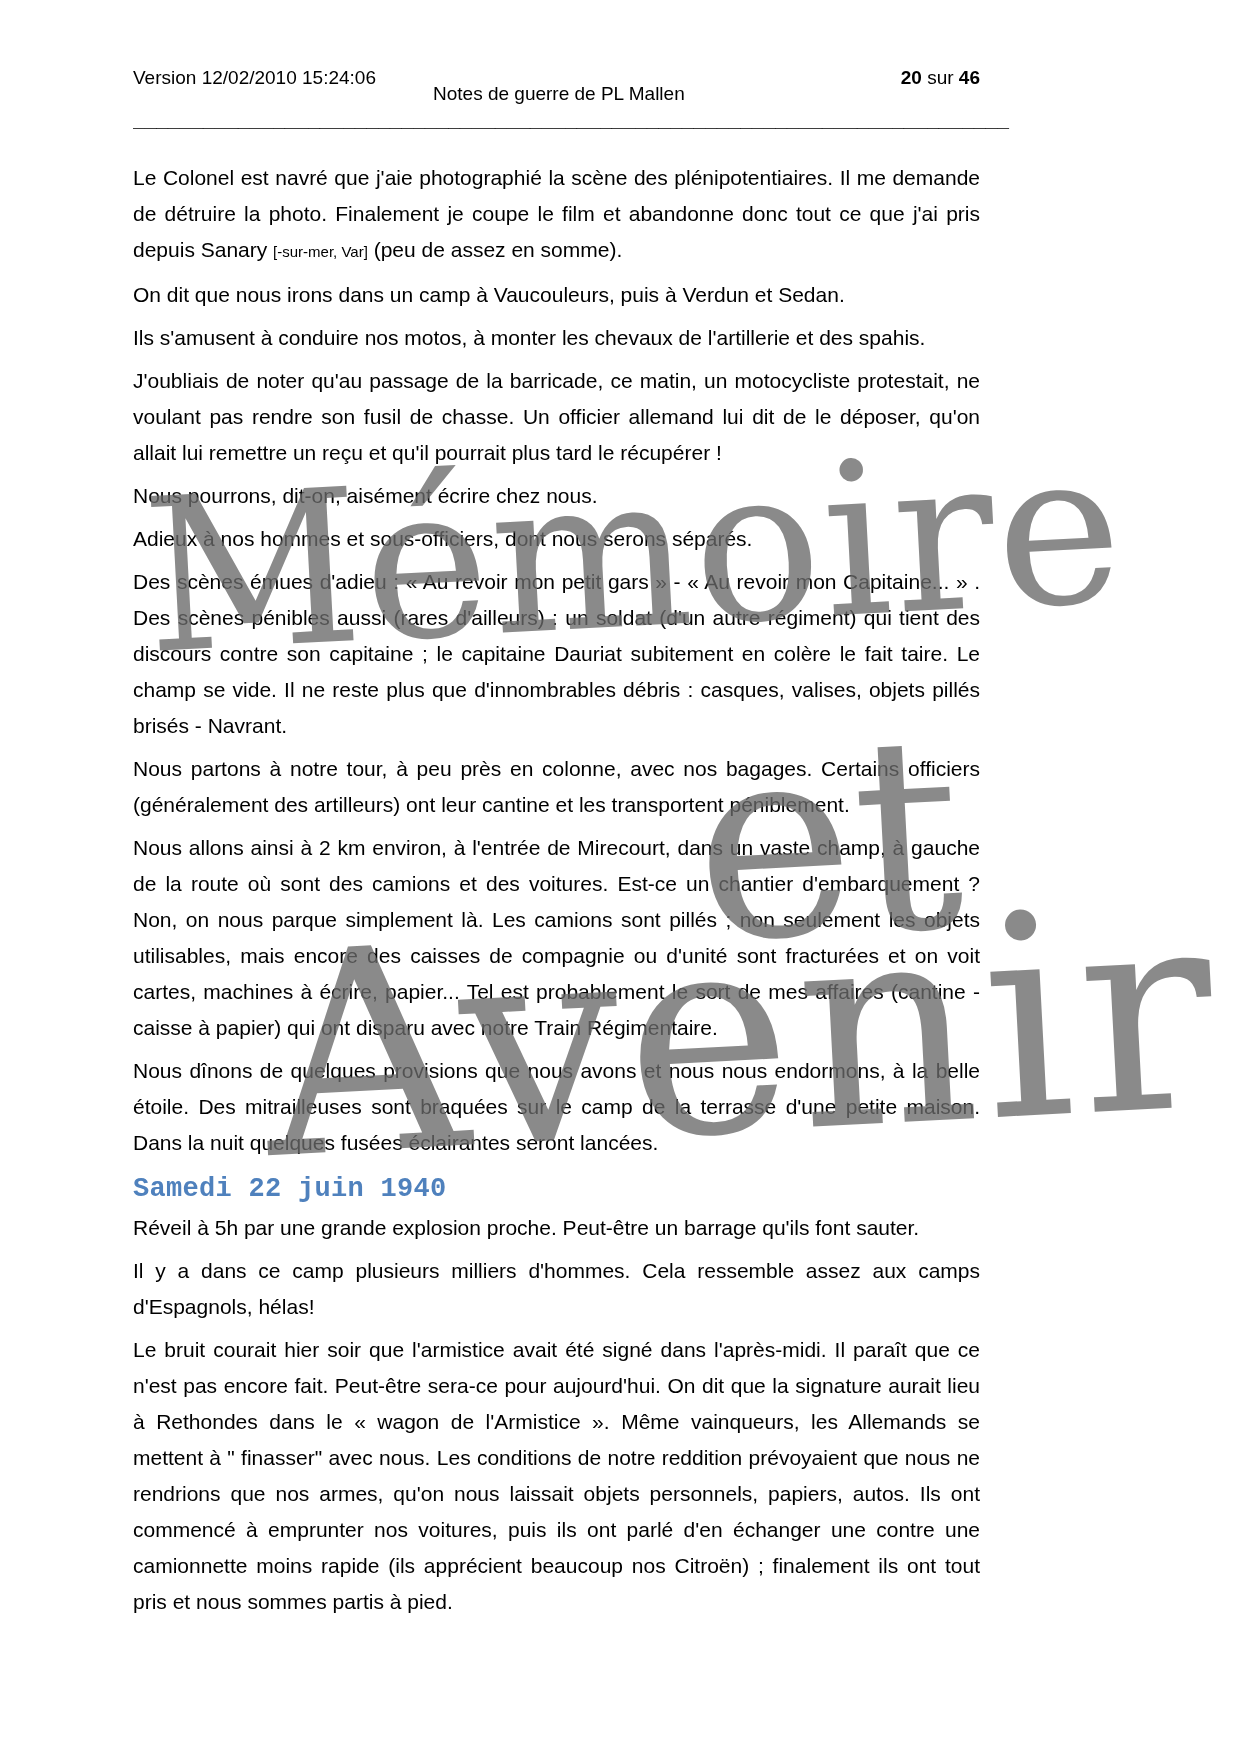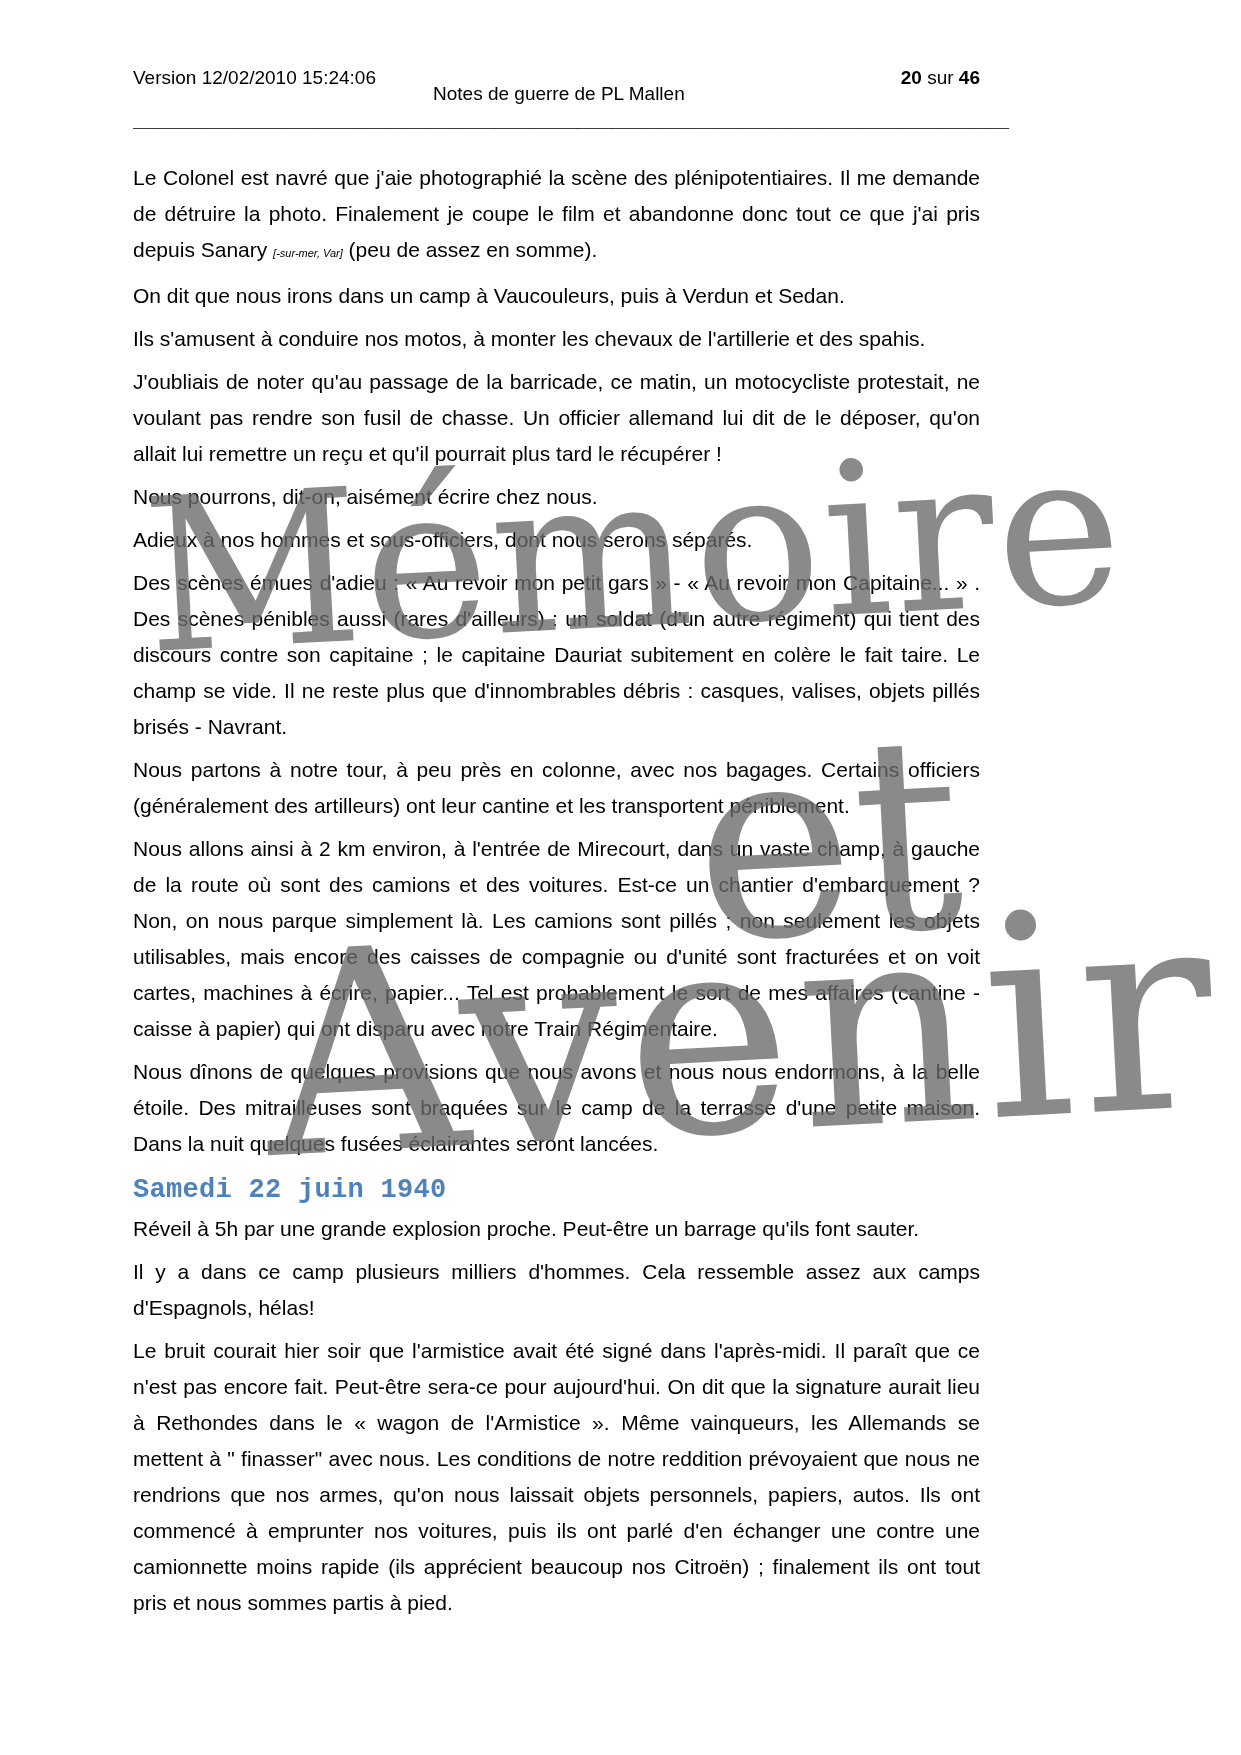--- a/index.html
+++ b/index.html
@@ -36,22 +36,21 @@
     color:#000;
   }
   .content{position:relative;z-index:1;}
   .content p{
     margin:0 0 7px 0;
     font-size:21px;
     line-height:36px;
     text-align:justify;
   }
   .content .small{
-    font-size:11px;
-    font-style:italic;
+    font-size:15px;
   }
   .content h2{
     margin:12px 0 5px 0;
     font-family:Liberation Mono, monospace;
     font-weight:bold;
     font-size:27px;
     line-height:32px;
     color:#4F81BD; 
     letter-spacing:0.3px;
   }

